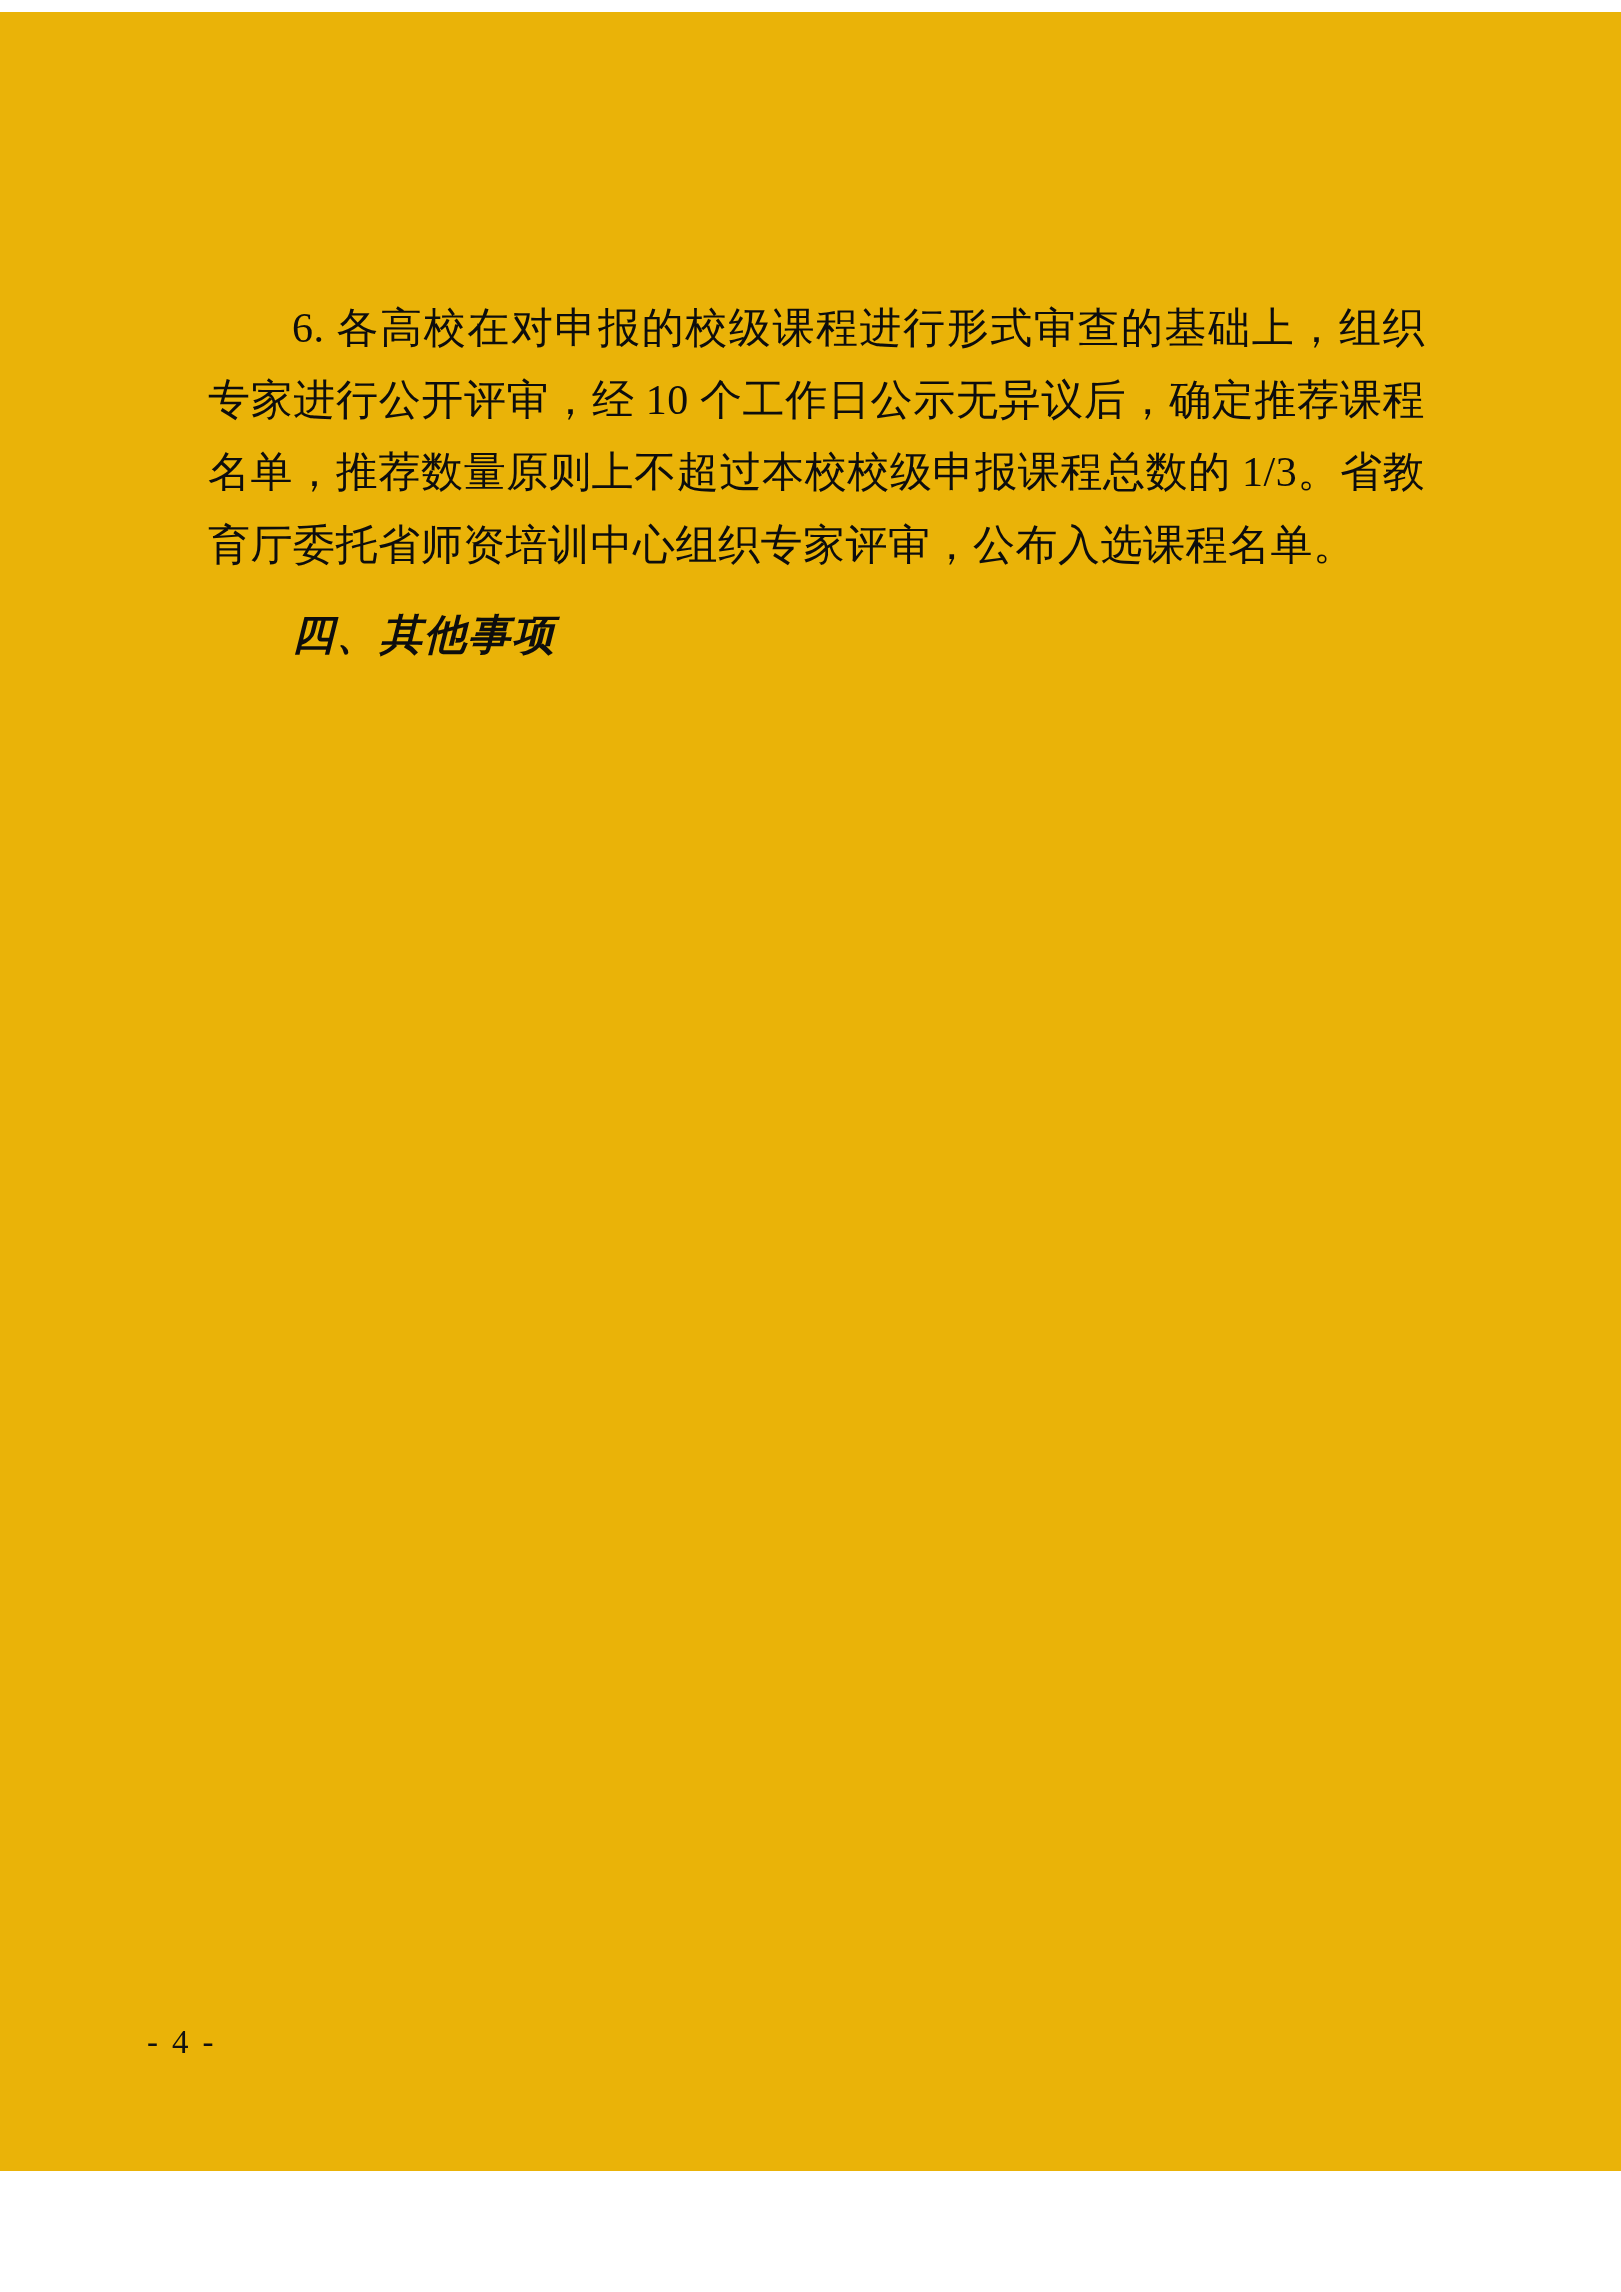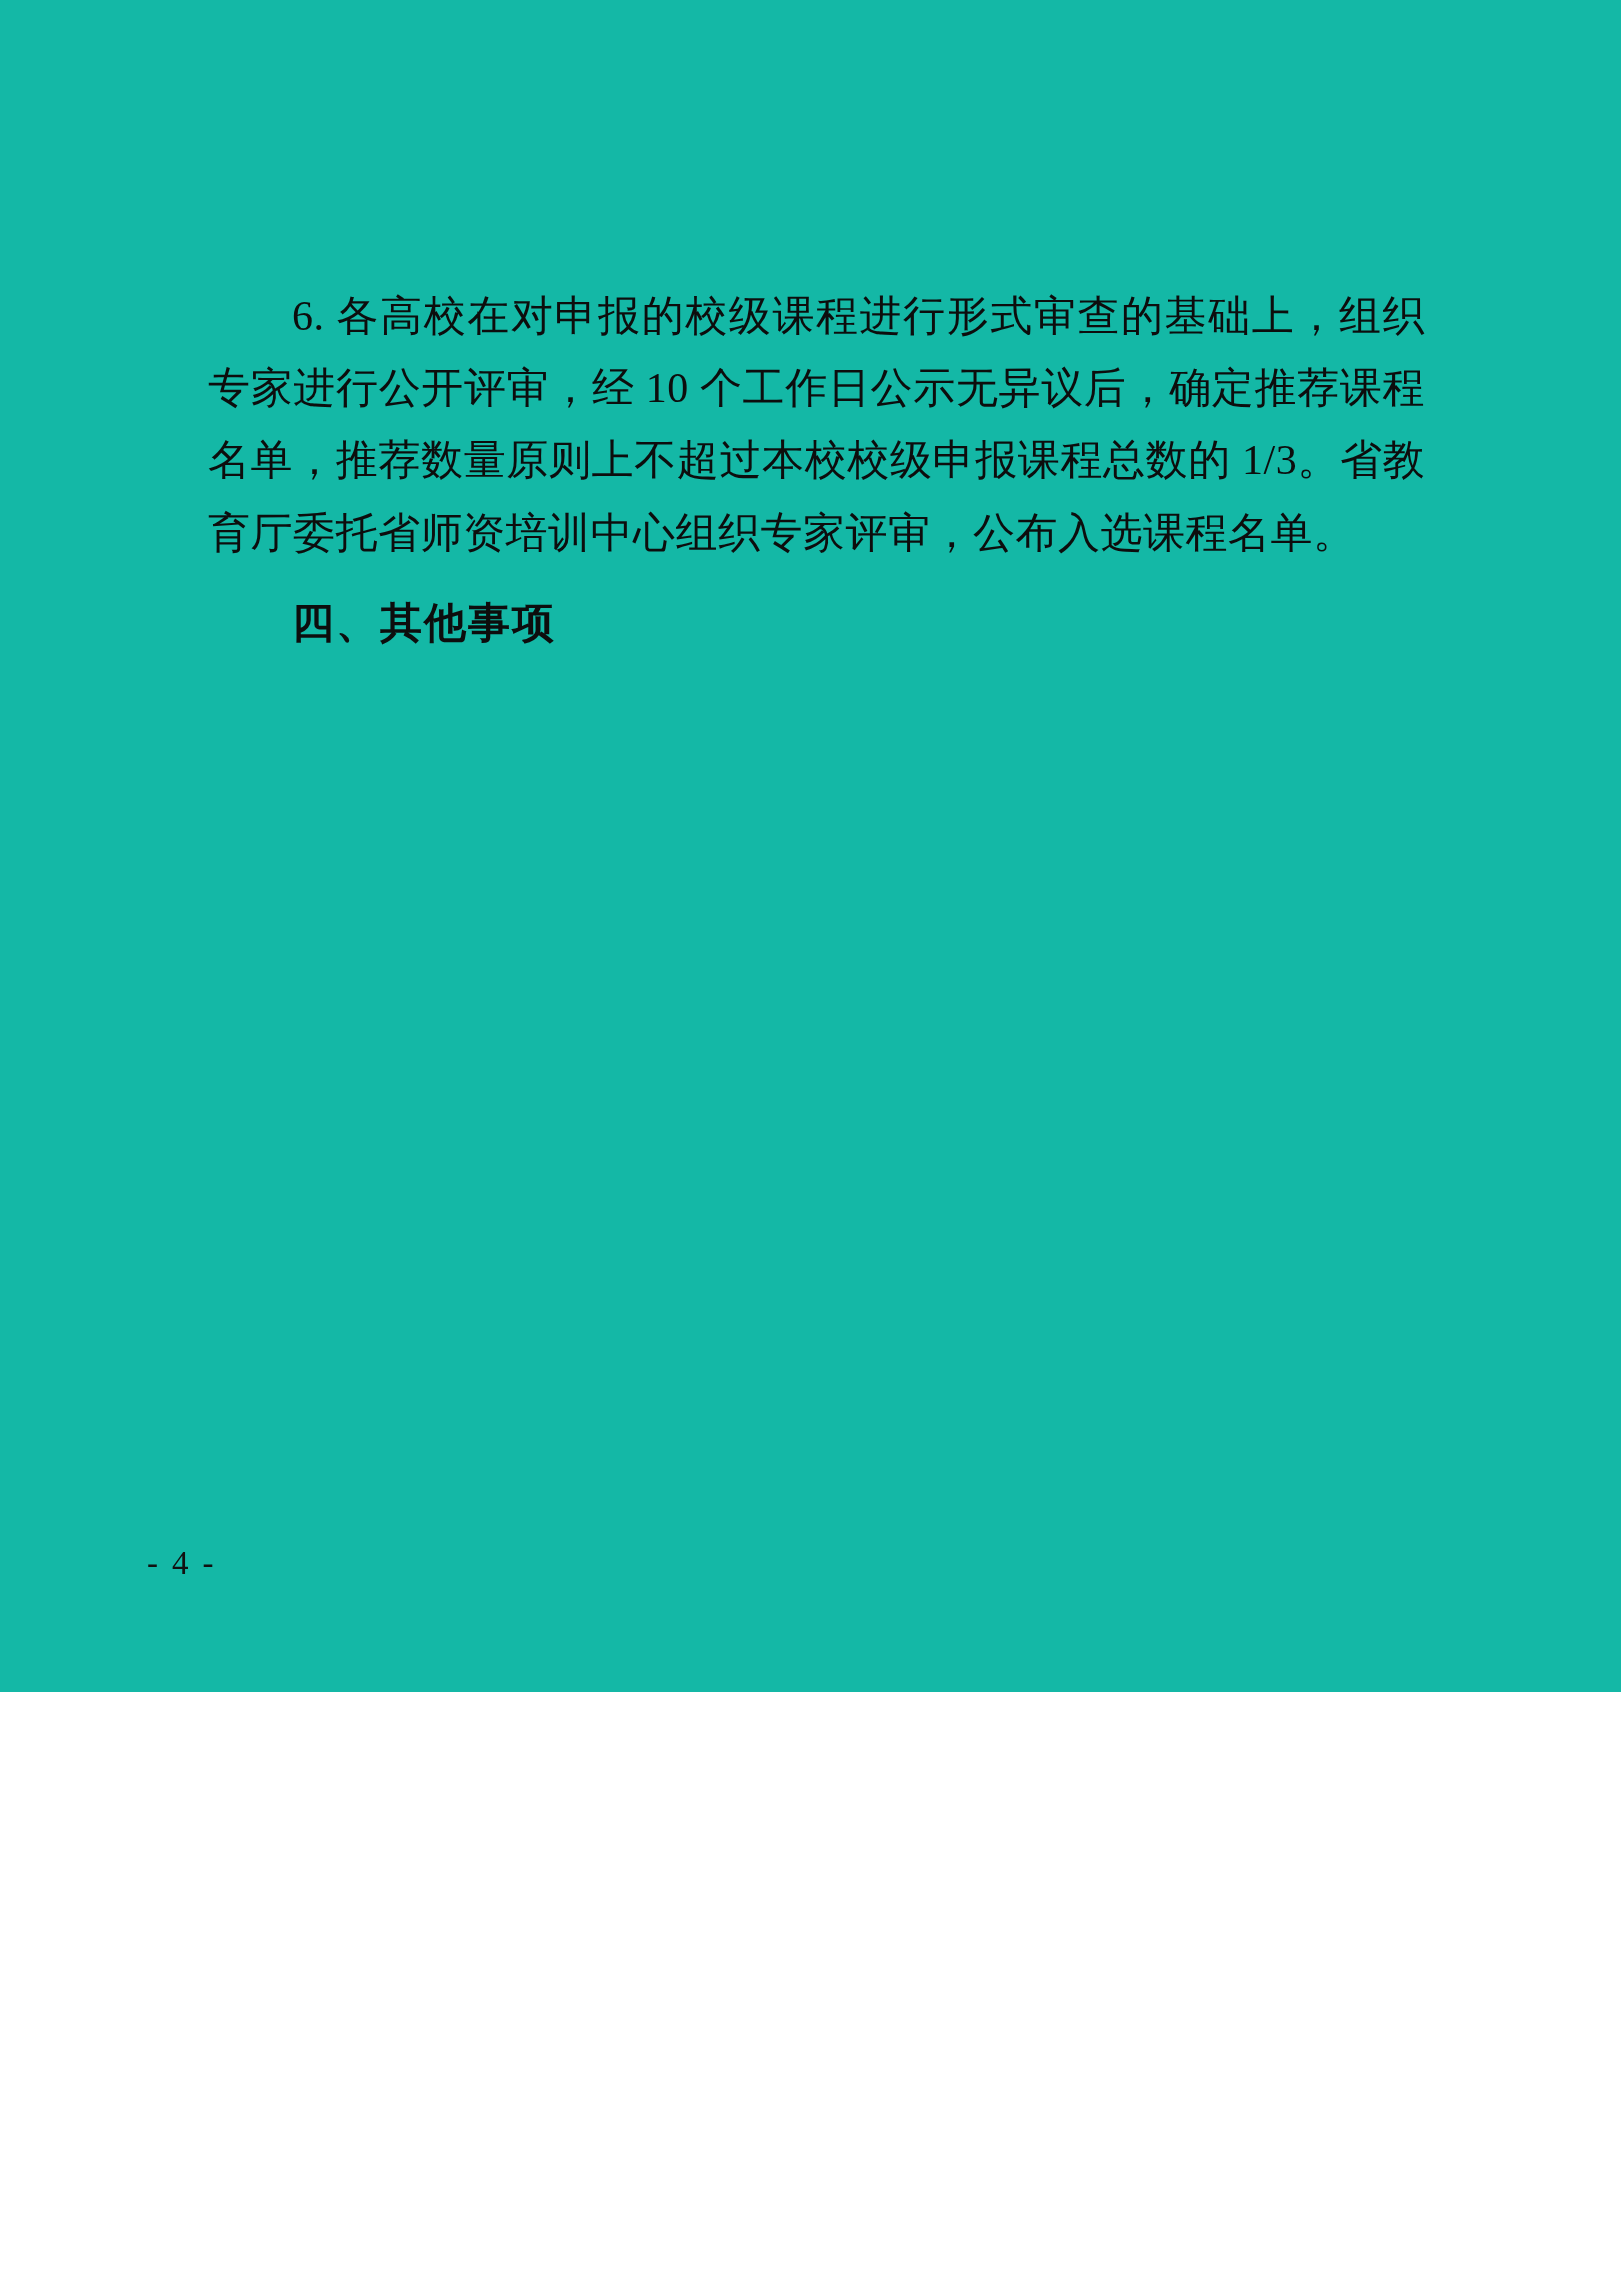--- a/index.html
+++ b/index.html
@@ -3,23 +3,23 @@
 <meta charset="utf-8">
 <style>
   html, body {
     margin: 0;
     padding: 0;
     background: #ffffff;
   }
   .page {
     position: relative;
     width: 1621px;
-    height: 1692px;
-    background: #14b8a6;
-    margin: 0 auto;
+    height: 2159px;
+    background: #eab308;
+    margin: 12px auto;
     box-sizing: border-box;
     font-family: "Liberation Serif", "DejaVu Serif", serif;
     color: #0d0d0d;
     overflow: hidden;
   }
   .content {
     position: absolute;
     left: 208px;
     top: 280px;
     width: 1217px;
@@ -36,20 +36,21 @@
   .para-tight {
     margin-bottom: 0;
   }
   .heading {
     font-size: 42px;
     line-height: 1.72;
     font-weight: bold;
     text-indent: 84px;
     margin: 5.9px 0 2px 0;
     letter-spacing: 2px;
+    font-style: italic;
   }
   .spacer-small {
     height: 9.8px;
   }
   .footer {
     position: absolute;
     left: 147px;
     bottom: 110px;
     font-size: 33px;
     letter-spacing: 2.9px;

